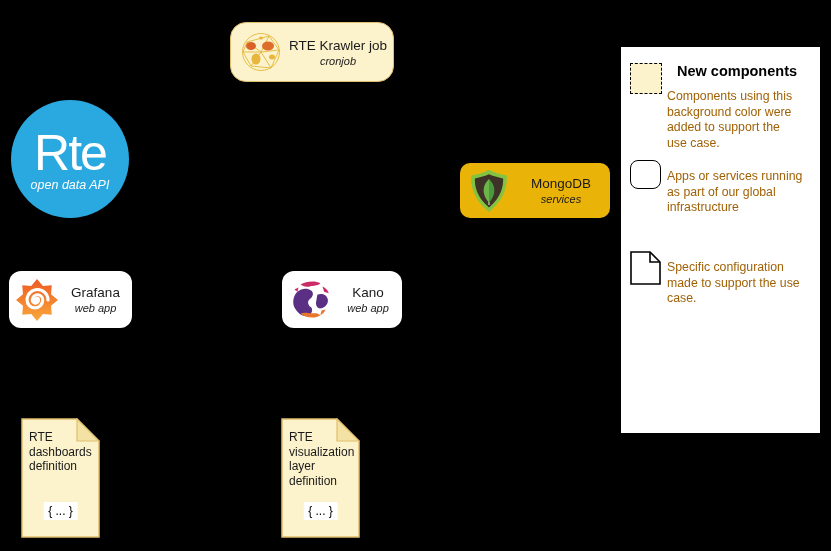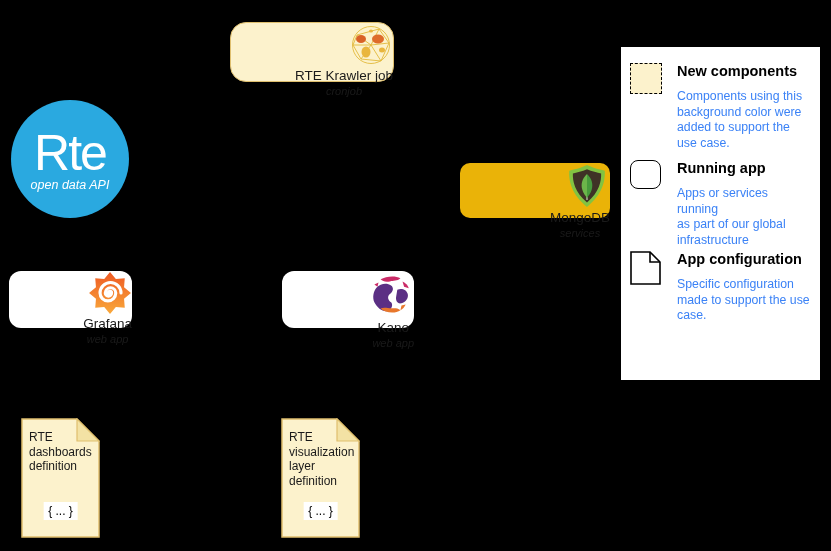--- a/index.html
+++ b/index.html
@@ -1,31 +1,31 @@
 <!DOCTYPE html>
 <html><head>
 <meta charset="utf-8">
 <style>
   html,body{margin:0;padding:0;background:#000;}
   .stage{
     position:relative;width:831px;height:551px;background:#000;overflow:hidden;
     font-family:"Liberation Sans",sans-serif;color:#1a1a1a;
   }
   
-  .node{position:absolute;display:flex;align-items:flex-end;box-sizing:border-box;flex-direction:column;}
+  .node{position:absolute;display:flex;align-items:center;box-sizing:border-box;}
   .node .txt{flex:1;text-align:center;}
   .node-title{font-size:13.5px;line-height:17px;color:#1a1a1a;}
   .node-sub{font-size:11px;font-style:italic;color:#1a1a1a;line-height:14px;}
   .krawler-box{
     left:230px;top:22px;width:164px;height:60px;border-radius:16px;
     background:#FCF2CC;border:1.5px solid #DFBF6E;padding-left:8px;
   }
   .mongodb-box{left:460px;top:163px;width:150px;height:55px;border-radius:10px;background:#eab308;padding-left:6px;}
   .grafana-box{left:9px;top:271px;width:123px;height:57px;border-radius:12px;background:#fff;padding-left:6px;}
-  .kano-box{left:282px;top:271px;width:132px;height:57px;border-radius:12px;background:#fff;padding-left:4px;}
+  .kano-box{left:282px;top:271px;width:120px;height:57px;border-radius:12px;background:#fff;padding-left:4px;}
   .icon{flex:0 0 auto;display:block;}
   
   .rte-circle{
     position:absolute;left:11px;top:100px;width:118px;height:118px;border-radius:50%;
     background:#2AA9E0;display:flex;flex-direction:column;align-items:center;justify-content:center;
     color:#fff;
   }
   .rte-logo{font-size:50px;line-height:1;letter-spacing:-2px;font-weight:400;margin-top:2px;}
   .rte-sub{font-size:12.5px;font-style:italic;}
   
@@ -35,30 +35,30 @@
     position:absolute;left:8px;top:12px;font-size:12px;line-height:14.5px;
     white-space:pre;color:#1a1a1a;
   }
   .doc-snippet{
     position:absolute;left:50%;transform:translateX(-50%);top:84px;
     background:#fff;padding:2px 5px;font-size:12px;white-space:nowrap;color:#000;
   }
   .doc-1{left:21px;top:418px;}
   .doc-2{left:281px;top:418px;}
   
-  .legend{position:absolute;left:621px;top:47px;width:199px;height:333px;background:#fff;}
+  .legend{position:absolute;left:621px;top:47px;width:199px;height:386px;background:#fff;}
   .l-item{position:absolute;left:9px;right:8px;}
   .l-item-1{top:16px;} .l-item-2{top:113px;} .l-item-3{top:204px;}
   .l-swatch{position:absolute;left:0;top:0;}
   .sw-new{width:30px;height:29px;background:#FCF2CC;border:1.5px dashed #000;}
   .sw-run{width:29px;height:27px;background:#fff;border:1.5px solid #000;border-radius:8px;}
   .l-head{margin-left:47px;font-weight:bold;font-size:14.5px;color:#000;line-height:17px;}
   .l-desc{
-    margin-left:47px;margin-top:9px;font-size:12.3px;line-height:15.5px;
-    color:#3b82f6;white-space:pre-line;
+    margin-left:37px;margin-top:9px;font-size:12.3px;line-height:15.5px;
+    color:#a16207;white-space:pre-line;
   }
 </style>
 </head>
 <body>
 
 <div class="stage">
 
   <div class="node krawler-box">
     <svg class="icon" width="44" height="44" viewBox="0 0 44 44">
       <g stroke="#E2B93B" stroke-width="0.9" fill="none">
@@ -160,31 +160,29 @@
       <div class="l-swatch sw-new"></div>
       <div class="l-head">New components</div>
       <div class="l-desc">Components using this
 background color were
 added to support the
 use case.</div>
     </div>
 
     <div class="l-item l-item-2">
       <div class="l-swatch sw-run"></div>
-      <div class="l-head">Running app</div>
       <div class="l-desc">Apps or services running
 as part of our global
 infrastructure</div>
     </div>
 
     <div class="l-item l-item-3">
       <svg class="l-swatch" width="31" height="34" viewBox="0 0 31 34">
         <path d="M1 1 H20 L30 11 V33 H1 Z" fill="#fff" stroke="#000" stroke-width="1.6"></path>
         <path d="M20 1 V11 H30" fill="none" stroke="#000" stroke-width="1.6"></path>
       </svg>
-      <div class="l-head">App configuration</div>
       <div class="l-desc">Specific configuration
 made to support the use
 case.</div>
     </div>
 
   </div>
 </div>
 
 </body></html>

